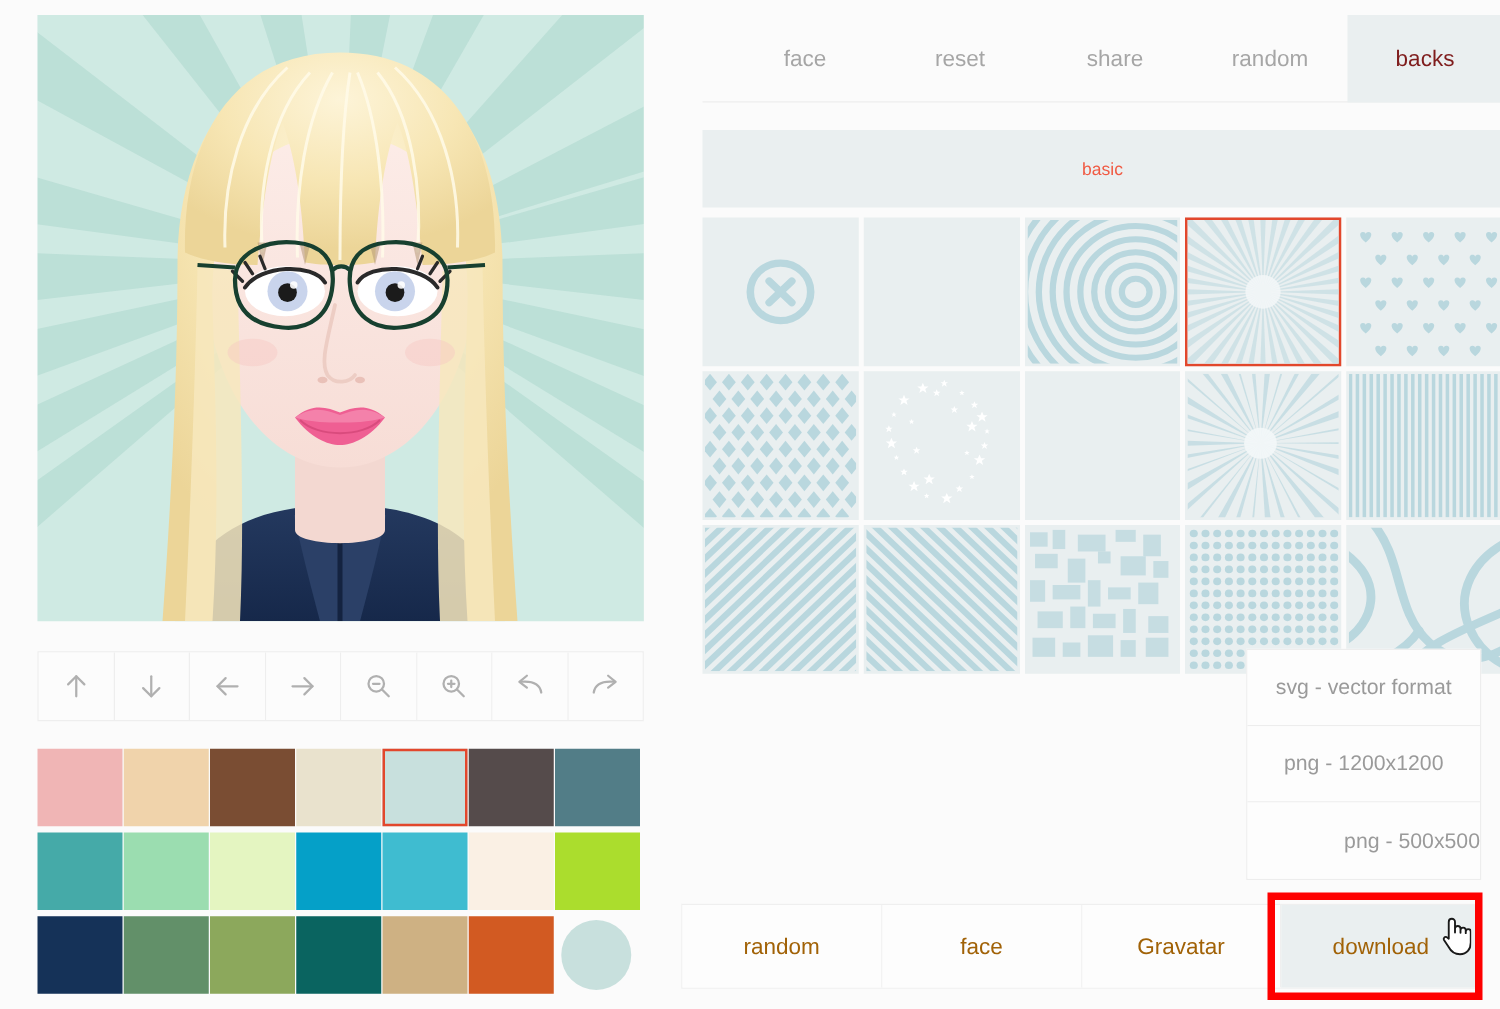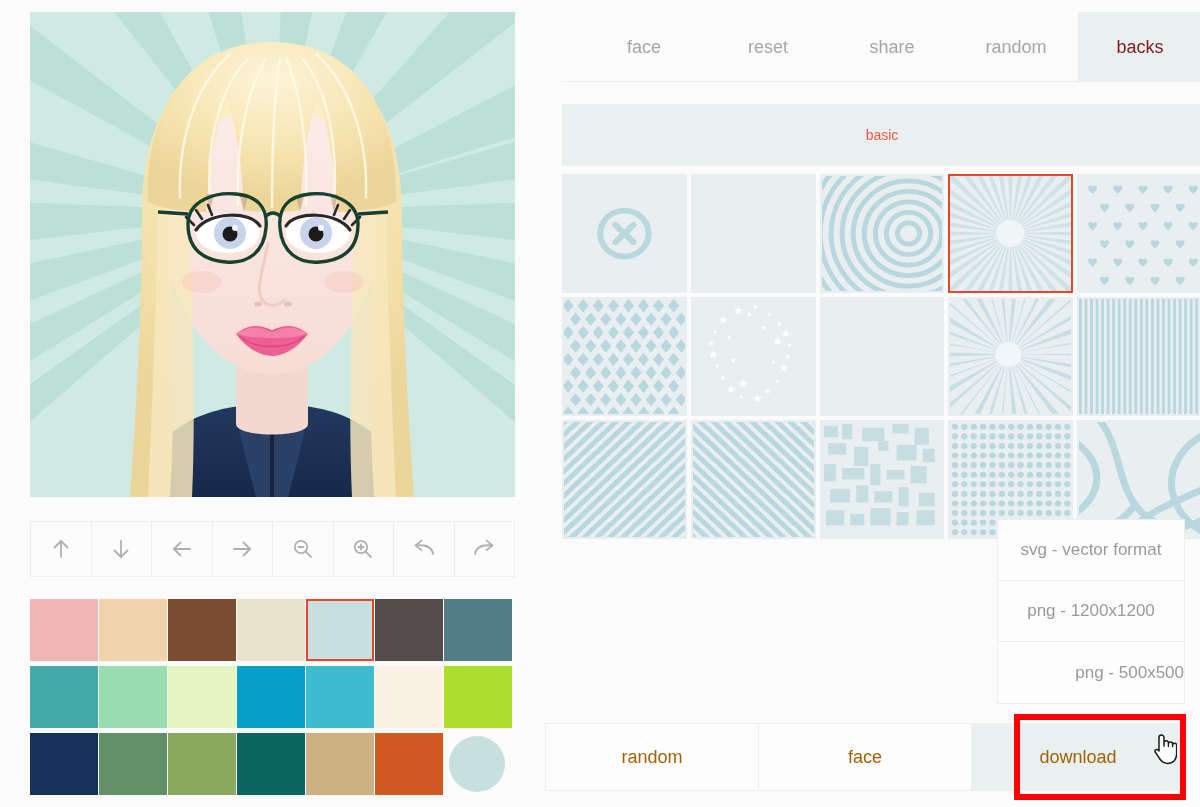--- a/index.html
+++ b/index.html
@@ -1065,20 +1065,23 @@
       </div>
     </div>
 
   <div class="action-bar" id="action-bar">
       <div class="action-btn">
         <span>random</span>
       </div>
       <div class="action-btn">
         <span>face</span>
       </div>
+      <div class="action-btn">
+        <span>Gravatar</span>
+      </div>
       <div class="action-btn hovered">
         <span>download</span>
       </div>
     </div>
 
   <div class="annot" id="annot-download"></div>
 
   <div class="cursor">
     <svg width="26" height="34" viewBox="0 0 26 34">
       <path d="M8 20V6.5a2.5 2.5 0 0 1 5 0V15v-3a2.2 2.2 0 0 1 4.4 0v3.2v-2a2.1 2.1 0 0 1 4.2 0v2.3v-1.2a2 2 0 0 1 4 0V23c0 5.4-3.2 9.4-8.6 9.4-5 0-7.4-2.6-9.2-6L4.2 21c-.8-1.5.6-3 2.1-2.3L8 20z" fill="#ffffff" stroke="#1a1a1a" stroke-width="1.5" stroke-linejoin="round"></path>

